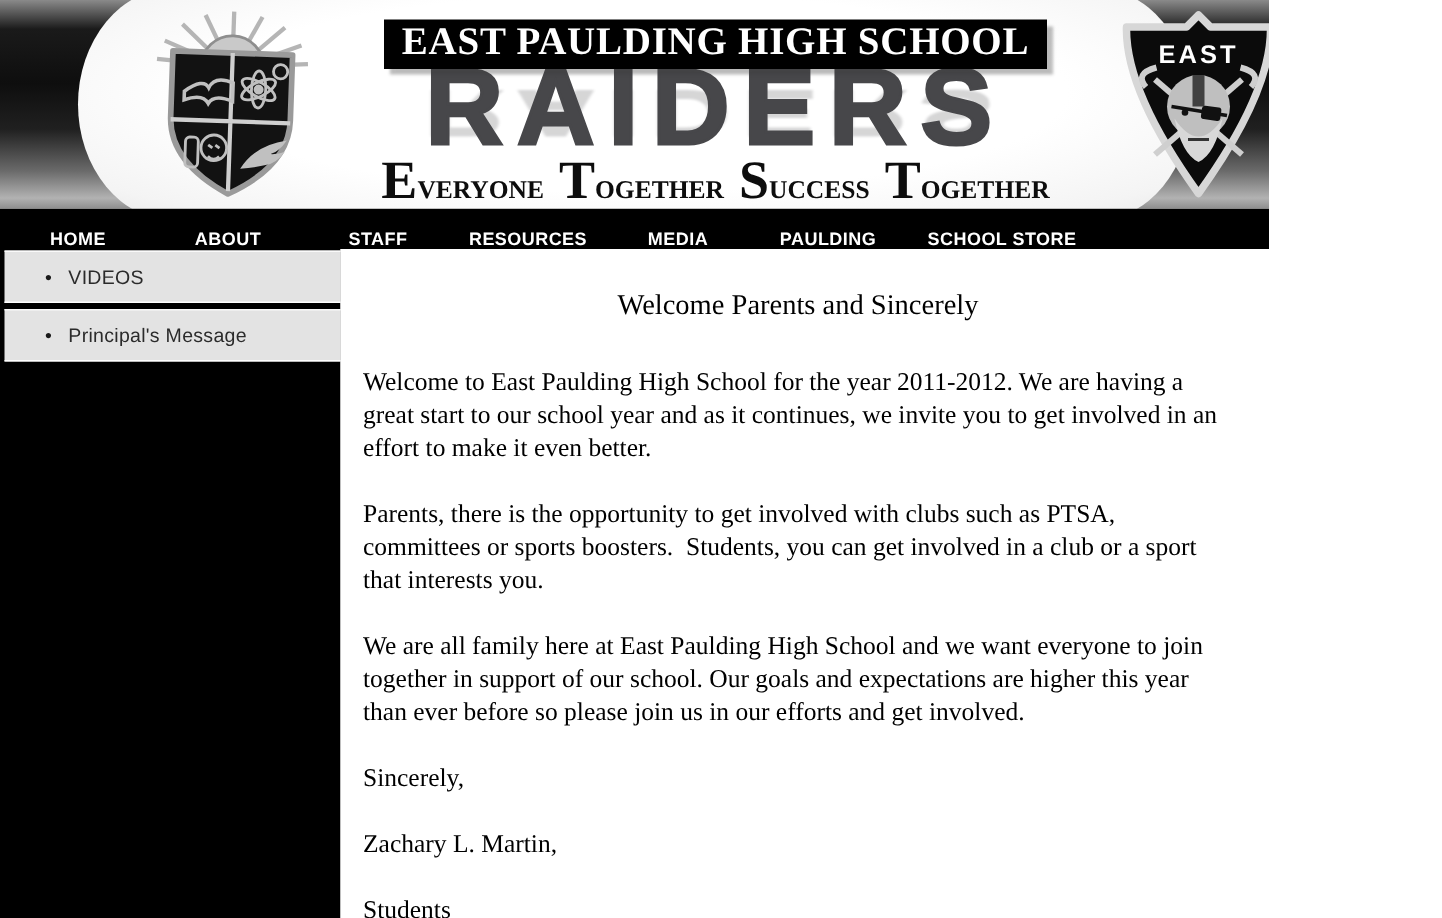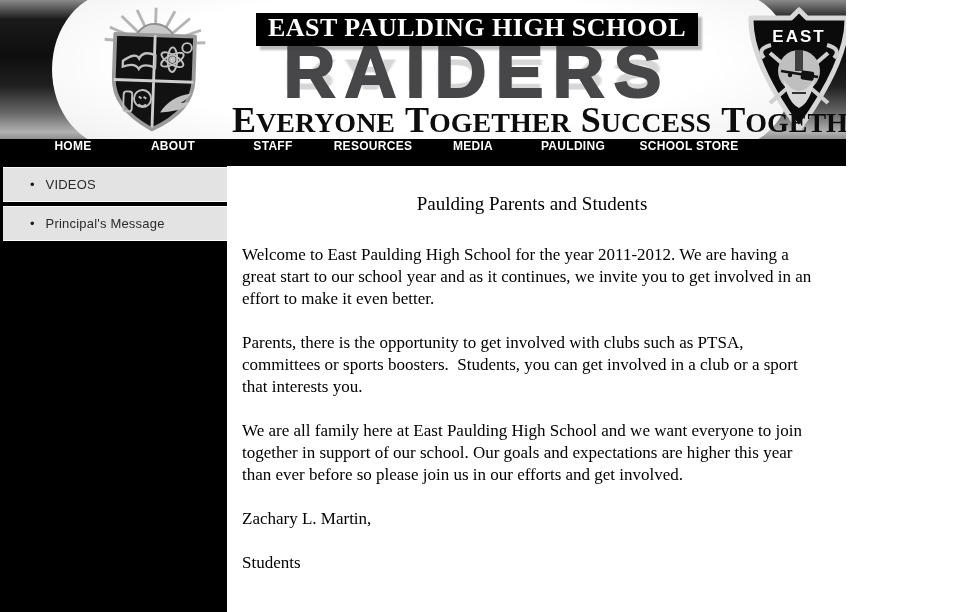--- a/index.html
+++ b/index.html
@@ -43,27 +43,27 @@
   }
   .team-name.reflection {
     top: 97px; transform: scaleY(-0.6); transform-origin: top;
     opacity: 0.22; filter: blur(1px); z-index: 1;
   }
   .tagline {
     position: absolute; top: 99px; left: 0; width: 100%;
     white-space: nowrap; z-index: 4;
     font-family: "Liberation Serif", serif; font-weight: bold; color: #0d0d0d;
   }
-  .tag-word { display: inline-block; font-size: 28px; margin: 0 5px; }
+  .tag-word { display: inline-block; font-size: 17px; margin: 0 5px; }
   .tag-word::first-letter { font-size: 36px; }
 
   
   .navbar {
     height: 27px; background: #000;
-    display: flex; align-items: flex-start; padding-left: 23px;
+    display: flex; align-items: flex-end; padding-left: 2px;
   }
   .nav-item {
     width: 100px; text-align: center;
     color: #fff; font-weight: bold; font-size: 12px; letter-spacing: 0.3px;
     cursor: pointer; white-space: nowrap;
   }
   .nav-item:last-child { width: 132px; }
 
   
   .body-row { display: flex; height: 446px; }
@@ -180,21 +180,22 @@
         <span class="bullet">•</span>
         <span class="side-label">VIDEOS</span>
       </div>
       <div class="side-item">
         <span class="bullet">•</span>
         <span class="side-label">Principal's Message</span>
       </div>
     </aside>
 
     <main class="content">
-      <h1 class="page-title">Paulding Parents and Students</h1>
+      <h1 class="page-title">Welcome Parents and Sincerely</h1>
       <p>Welcome to East Paulding High School for the year 2011-2012. We are having a great start to our school year and as it continues, we invite you to get involved in an effort to make it even better.</p>
       <p>Parents, there is the opportunity to get involved with clubs such as PTSA, committees or sports boosters.&nbsp; Students, you can get involved in a club or a sport that interests you.</p>
       <p>We are all family here at East Paulding High School and we want everyone to join together in support of our school. Our goals and expectations are higher this year than ever before so please join us in our efforts and get involved.</p>
+      <p>Sincerely,</p>
       <p class="signature">Zachary L. Martin,</p>
       <p class="signature">Students</p>
     </main>
   </div>
 </div>
 
 </body></html>

